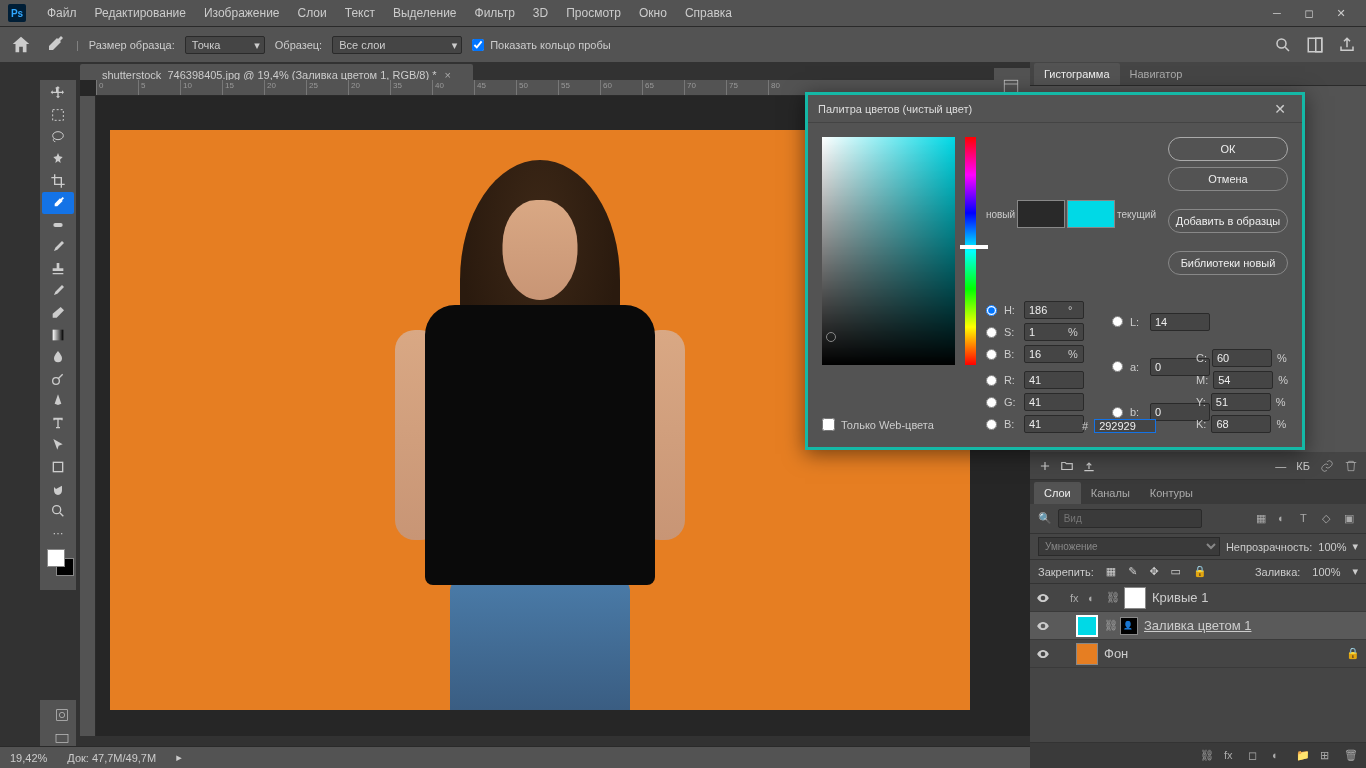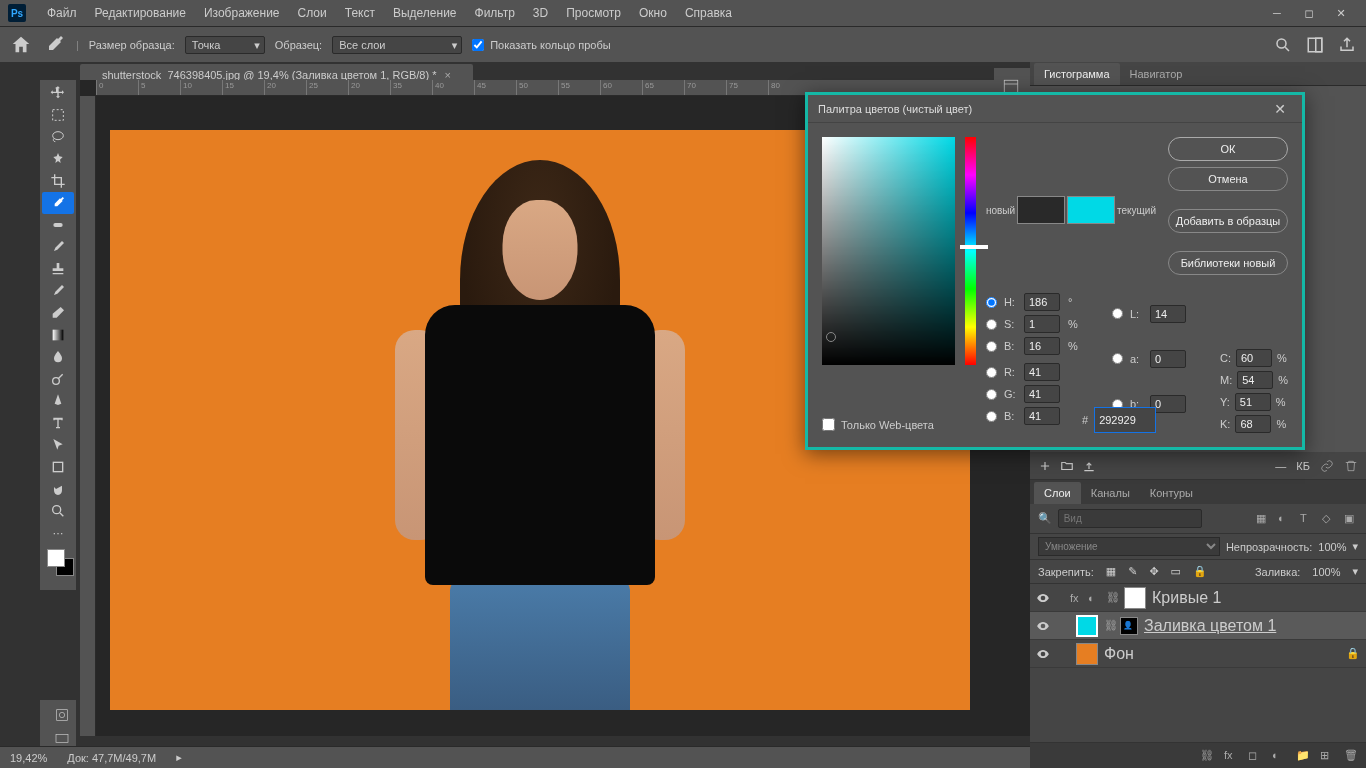--- a/index.html
+++ b/index.html
@@ -51,49 +51,49 @@
 .cp-close{margin-left:auto;cursor:pointer;font-size:14px;color:#ccc;padding:2px 6px}
 .cp-body{display:flex;padding:14px;gap:10px;height:calc(100% - 28px)}
 .cp-sq{width:228px;height:228px;background:linear-gradient(to bottom,transparent,#000),linear-gradient(to right,#fff,#00d9e6);position:relative;cursor:crosshair}
 .cp-sq-marker{position:absolute;left:4px;top:195px;width:10px;height:10px;border:1px solid #888;border-radius:50%}
 .cp-hue{width:18px;height:228px;background:linear-gradient(to bottom,#f00,#f0f,#00f,#0ff,#0f0,#ff0,#f00);cursor:pointer;position:relative}
 .cp-hue-marker{position:absolute;left:-5px;top:108px;width:28px;height:4px;border-top:2px solid #fff;border-bottom:2px solid #fff}
 .cp-right{flex:1;display:flex;flex-direction:column;gap:6px}
 .cp-sw-col{display:flex;flex-direction:row;align-items:center;gap:2px}
 .cp-sw{width:48px;height:28px;border:1px solid #888}
 .cp-sw-label{font-size:10px;color:#ccc}
-.cp-btns{display:flex;flex-direction:column;gap:6px;margin-bottom:8px}
+.cp-btns{display:flex;flex-direction:column;gap:6px;margin-bottom:16px}
 .cp-btn{width:120px;height:24px;border:1px solid #888;border-radius:12px;background:#535353;color:#eee;font-size:11px;cursor:pointer;text-align:center;line-height:22px}
 .cp-btn.primary{border-color:#aaa}
 .cp-radio{width:11px;height:11px}
 .cp-fld-label{min-width:14px}
-.cp-fld{width:36px;background:#454545;border:1px solid #2a2a2a;color:#eee;padding:2px 4px;font-size:11px;text-align:left;border-radius:2px}
+.cp-fld{width:60px;background:#454545;border:1px solid #2a2a2a;color:#eee;padding:2px 4px;font-size:11px;text-align:left;border-radius:2px}
 .cp-web{position:absolute;bottom:16px;left:14px;display:flex;align-items:center;gap:6px;font-size:11px}
 .cp-hex{position:absolute;bottom:14px;left:274px;display:flex;align-items:center;gap:6px}
-.cp-hex input{width:62px;background:#454545;border:1px solid #1473e6;color:#eee;padding:6px 4px;font-size:11px}
+.cp-hex input{width:62px;background:#454545;border:1px solid #1473e6;color:#eee;padding:0 4px;font-size:11px}
 .cp-cmyk{position:absolute;right:14px;bottom:14px;display:flex;flex-direction:column;gap:4px;font-size:11px}
 .cp-cmyk-row{display:flex;align-items:center;gap:5px}
 .layers-panel{position:absolute;top:390px;left:0;right:0;bottom:0;background:#454545;display:flex;flex-direction:column}
 .layers-header{height:28px;display:flex;align-items:center;padding:0 8px;gap:8px;border-bottom:1px solid #333}
 .layers-header svg{width:14px;height:14px;cursor:pointer;color:#ccc}
 .layers-hdr-right{margin-left:auto;display:flex;align-items:center;gap:10px;font-size:10px}
 .layers-tabs{height:24px;display:flex;align-items:end;padding-left:4px;background:#3a3a3a}
 .layers-search{height:30px;display:flex;align-items:center;padding:0 8px;gap:6px;border-bottom:1px solid #333}
 .layers-search input{flex:0 0 80px;background:#3a3a3a;border:1px solid #2a2a2a;color:#999;padding:3px 5px;font-size:10px;border-radius:2px}
 .ls-icons{display:flex;gap:8px;margin-left:auto}
 .ls-icons span{width:14px;height:14px;color:#aaa;cursor:pointer}
 .layers-opts{height:26px;display:flex;align-items:center;padding:0 8px;gap:6px;font-size:10px;border-bottom:1px solid #333}
 .layers-opts select{background:#3a3a3a;border:1px solid #2a2a2a;color:#888;padding:2px;font-size:10px;flex:1}
 .layers-lock{height:24px;display:flex;align-items:center;padding:0 8px;gap:12px;font-size:10px;border-bottom:1px solid #333}
 .layers-list{flex:1;overflow:auto}
 .layer-row{height:28px;display:flex;align-items:center;padding:0 6px;gap:6px;border-bottom:1px solid #3a3a3a;cursor:pointer}
 .layer-row.selected{background:#5a5a5a}
 .layer-eye{width:14px;height:14px;color:#ccc}
 .layer-thumb{width:22px;height:22px;border:1px solid #888;background:#fff}
-.layer-name{font-size:16px}
+.layer-name{font-size:13px}
 .layers-footer{height:26px;display:flex;align-items:center;justify-content:flex-end;padding:0 8px;gap:10px;border-top:1px solid #333;background:#3a3a3a}
 .layers-footer span{width:14px;height:14px;color:#aaa;cursor:pointer}
 .status-bar{position:absolute;bottom:0;left:0;right:336px;height:22px;background:#535353;display:flex;align-items:center;padding:0 10px;gap:20px;font-size:10px;border-top:1px solid #2a2a2a}
 .tiny-dock{position:absolute;left:40px;top:700px;width:36px;display:flex;flex-direction:column;gap:2px;padding:4px;background:#535353}
 </style>
 </head>
 <body>
 
 <div class="menubar">
   <div class="ps-logo">Ps</div>

